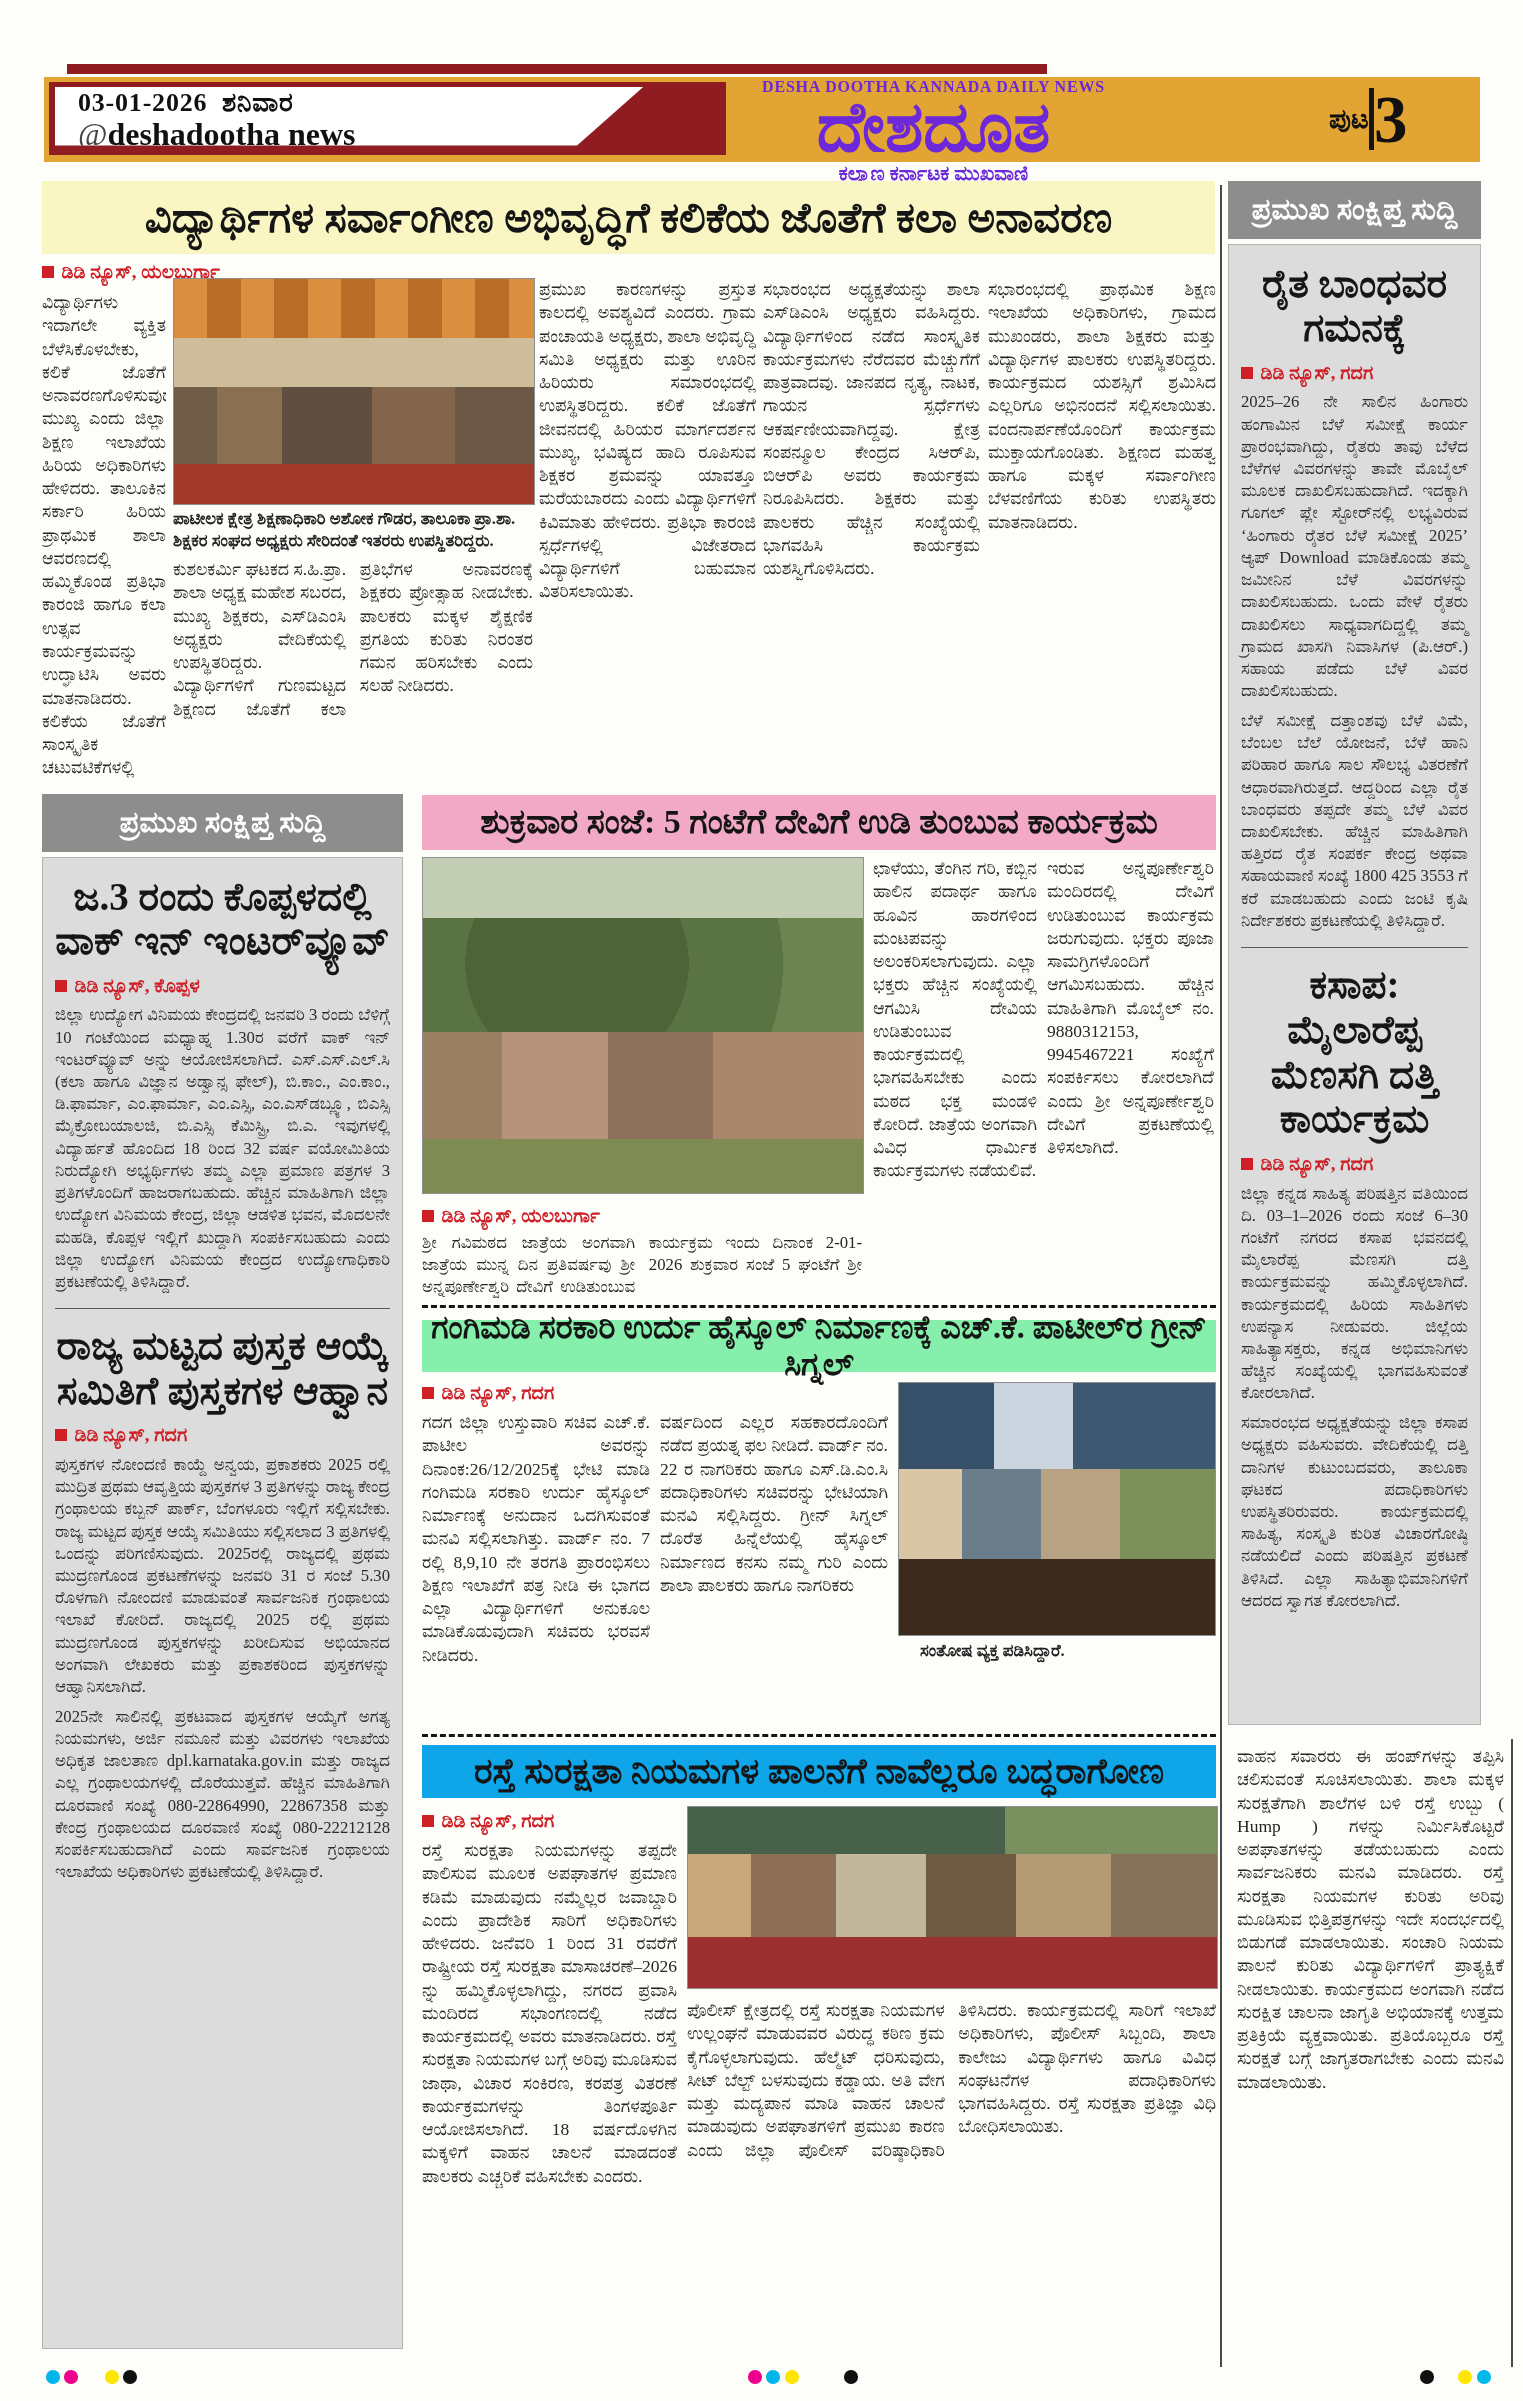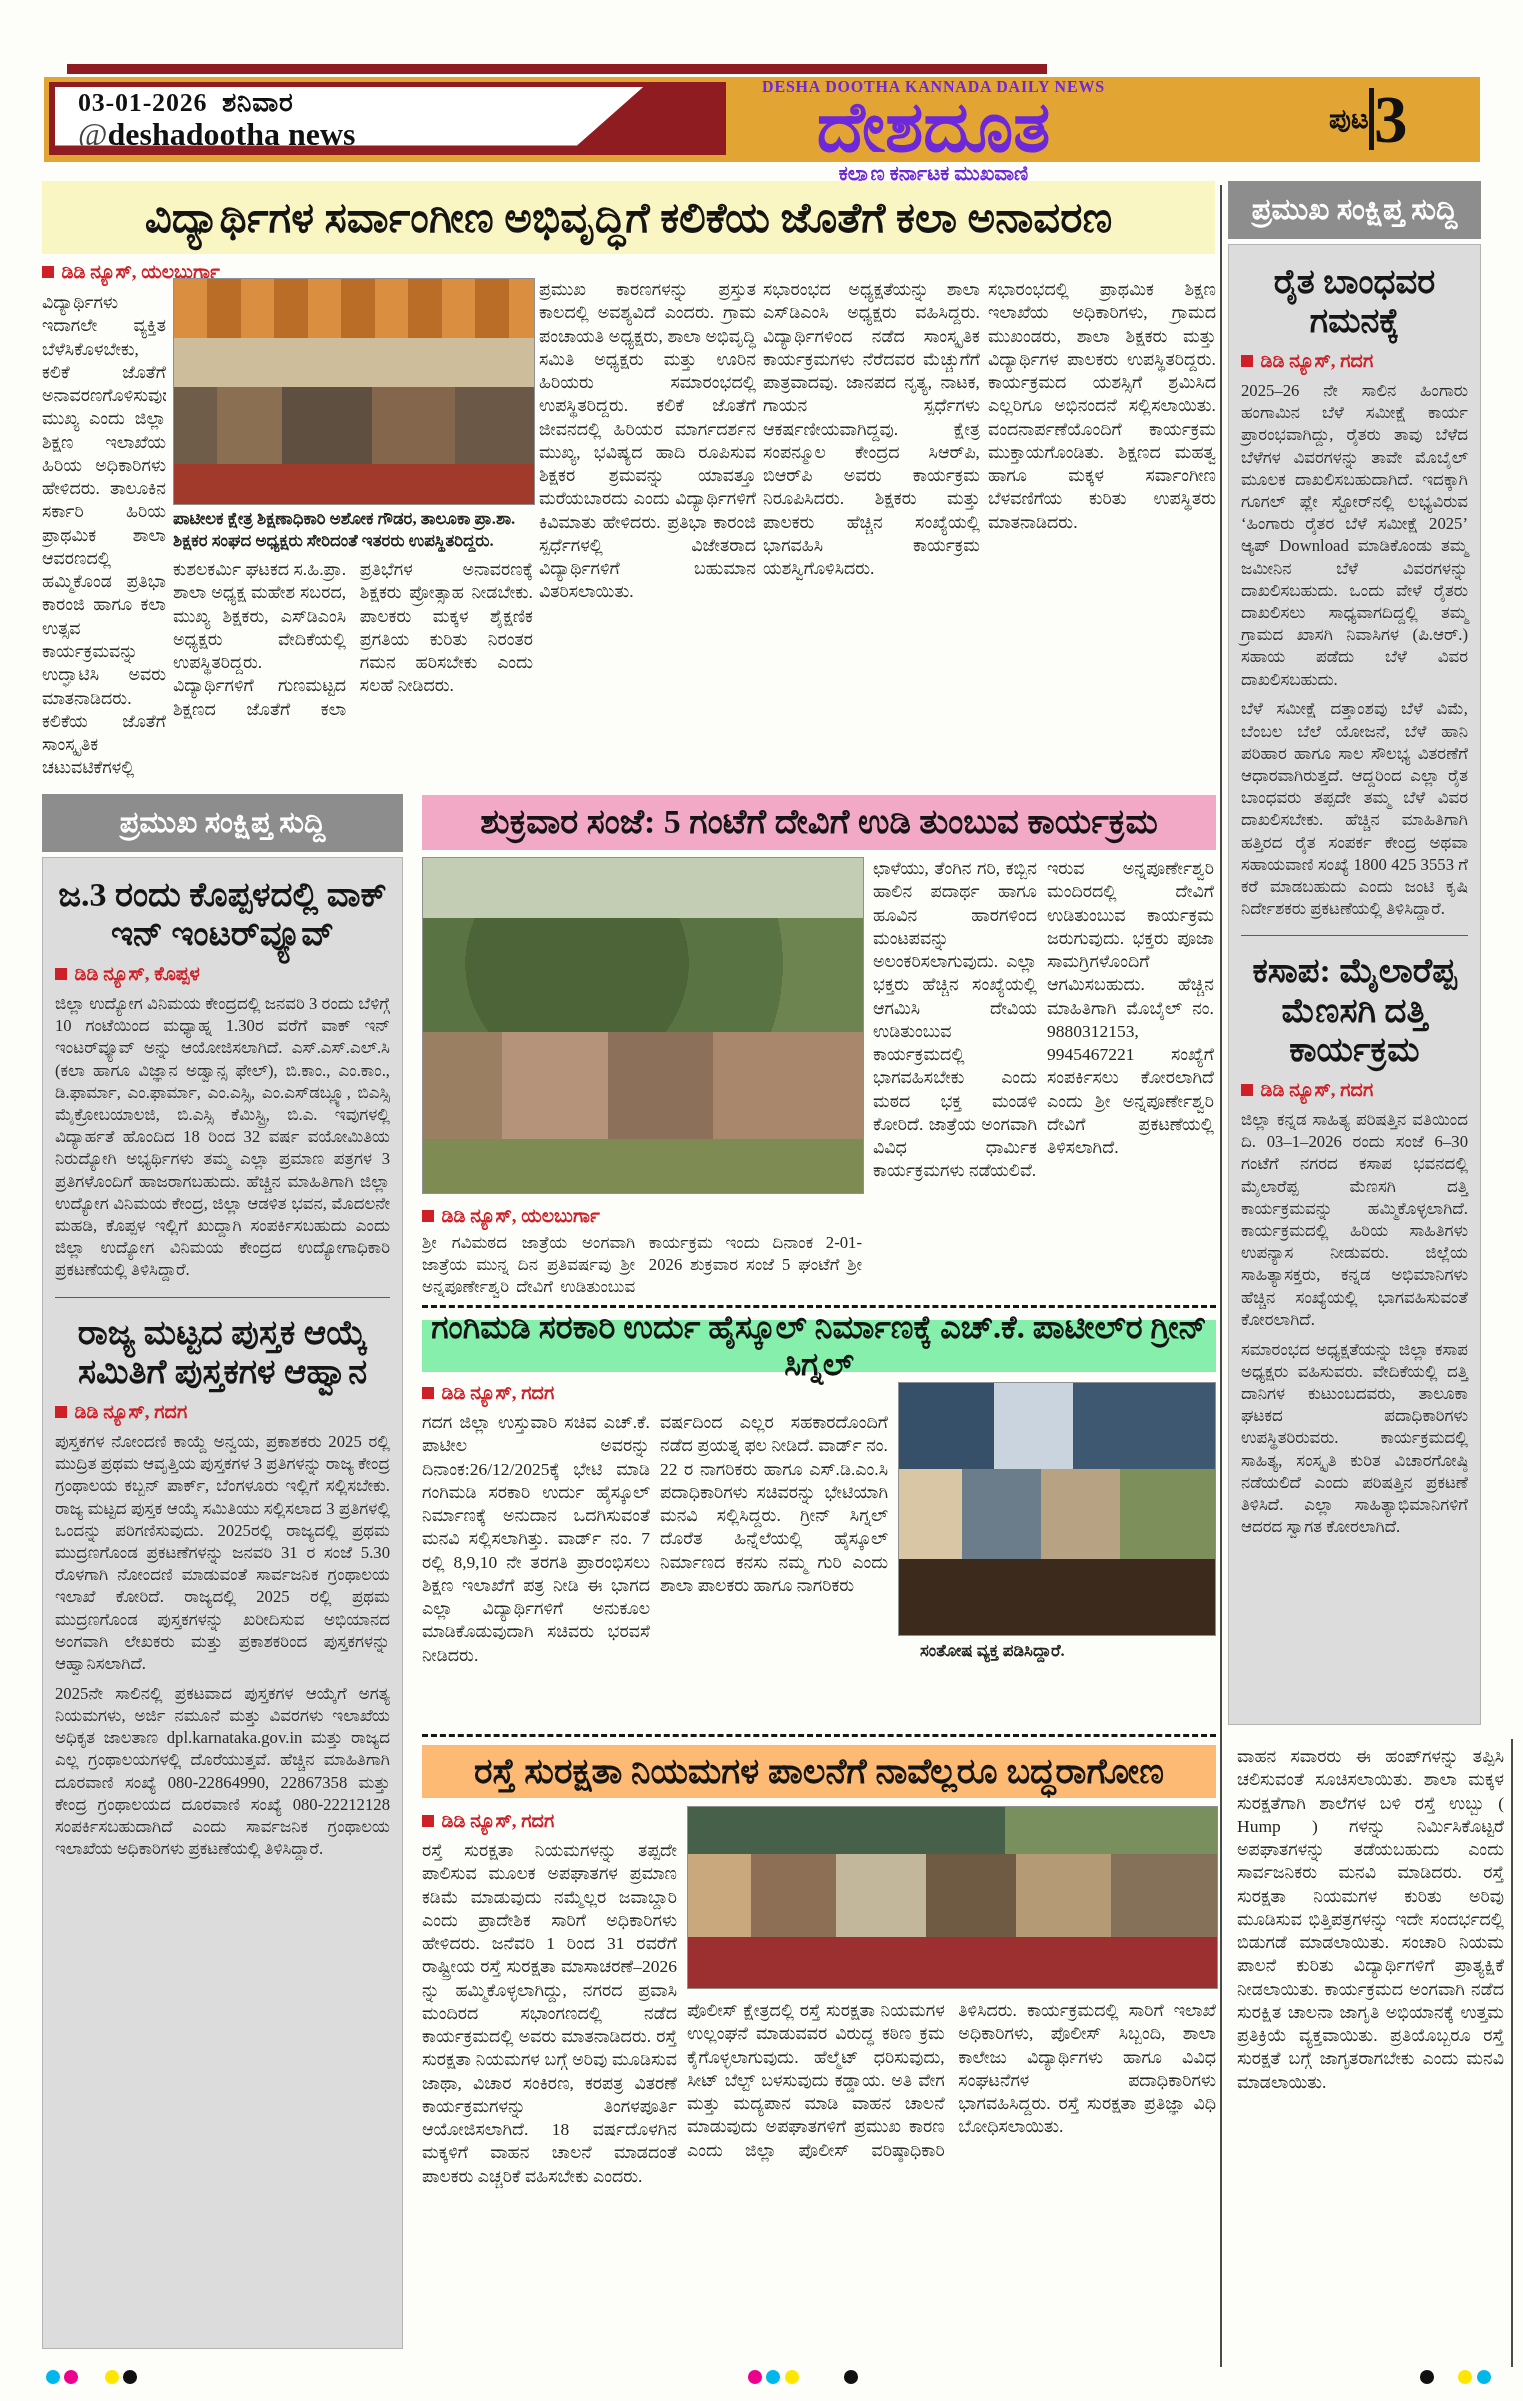--- a/index.html
+++ b/index.html
@@ -21,37 +21,37 @@
   .m-tag{font-size:20px;font-weight:bold;margin-top:1.5px;}
   .pageno{left:1329px;top:88px;display:flex;align-items:center;gap:0;color:#111;}
   .pageno .lbl{font-size:27px;font-weight:bold;}
   .pageno .bar{width:5.3px;height:62px;background:#151515;}
   .pageno .num{font-size:67px;font-weight:bold;line-height:.9;}
   
   .headline{display:flex;align-items:center;justify-content:center;font-weight:bold;color:#151515;text-align:center;}
   .h-main{left:42px;top:181px;width:1173px;height:73px;background:#faf6c3;font-size:42px;}
   .h-pink{left:422px;top:795px;width:794px;height:55px;background:#f2a9c6;font-size:34px;}
   .h-purp{left:422px;top:1320px;width:794px;height:52px;background:#86efac;font-size:32px;}
-  .h-green{left:422px;top:1745px;width:794px;height:53px;background:#fdba74;font-size:35px;}
+  .h-green{left:422px;top:1745px;width:794px;height:53px;background:#0ea5e9;font-size:35px;}
   .gray-head{background:#8d8d8d;color:#fff;display:flex;align-items:center;justify-content:center;
              font-size:29px;font-weight:bold;}
   .byline{font-size:19px;font-weight:bold;color:#cf2027;display:flex;align-items:center;gap:7.6px;}
   .byline .sq{width:12px;height:12px;background:#cf2027;display:inline-block;flex:0 0 auto;}
   .body-txt{font-size:17.5px;line-height:1.33;text-align:justify;color:#262626;overflow:hidden;}
   .caption{font-size:16.7px;line-height:1.3;font-weight:bold;color:#222;overflow:hidden;}
   .title-c{font-weight:bold;text-align:center;color:#161616;}
   .vrule{background:#4a4a4a;width:1.5px;}
   .dashed{border-top:3px dashed #161616;height:0;}
   
   .photo{overflow:hidden;border:0.8px solid #8f8f8f;background:#b8ab94;}
   .ph-seg{position:absolute;left:0;width:100%;}
   
   .brief-box{background:#dcdcdc;border:1.5px solid #b3b3b3;box-sizing:border-box;padding:12px 12px;overflow:hidden;}
   .brief-box .divider{border-top:1.5px solid #5a5a5a;margin:15px 0;}
-  .s-title{font-size:34px;line-height:1.15;margin:4.6px 0 10.6px 0;}
+  .s-title{font-size:39px;line-height:1.15;margin:4.6px 0 10.6px 0;}
   .s-body{font-size:16.7px;line-height:1.33;text-align:justify;color:#2a2a2a;margin-top:7.6px;}
   .two-col{column-count:2;column-gap:13.7px;}
   
   .dot{position:absolute;width:13.7px;height:13.7px;border-radius:50%;}
 </style>
 </head>
 <body>
 
 <div class="page">
 

